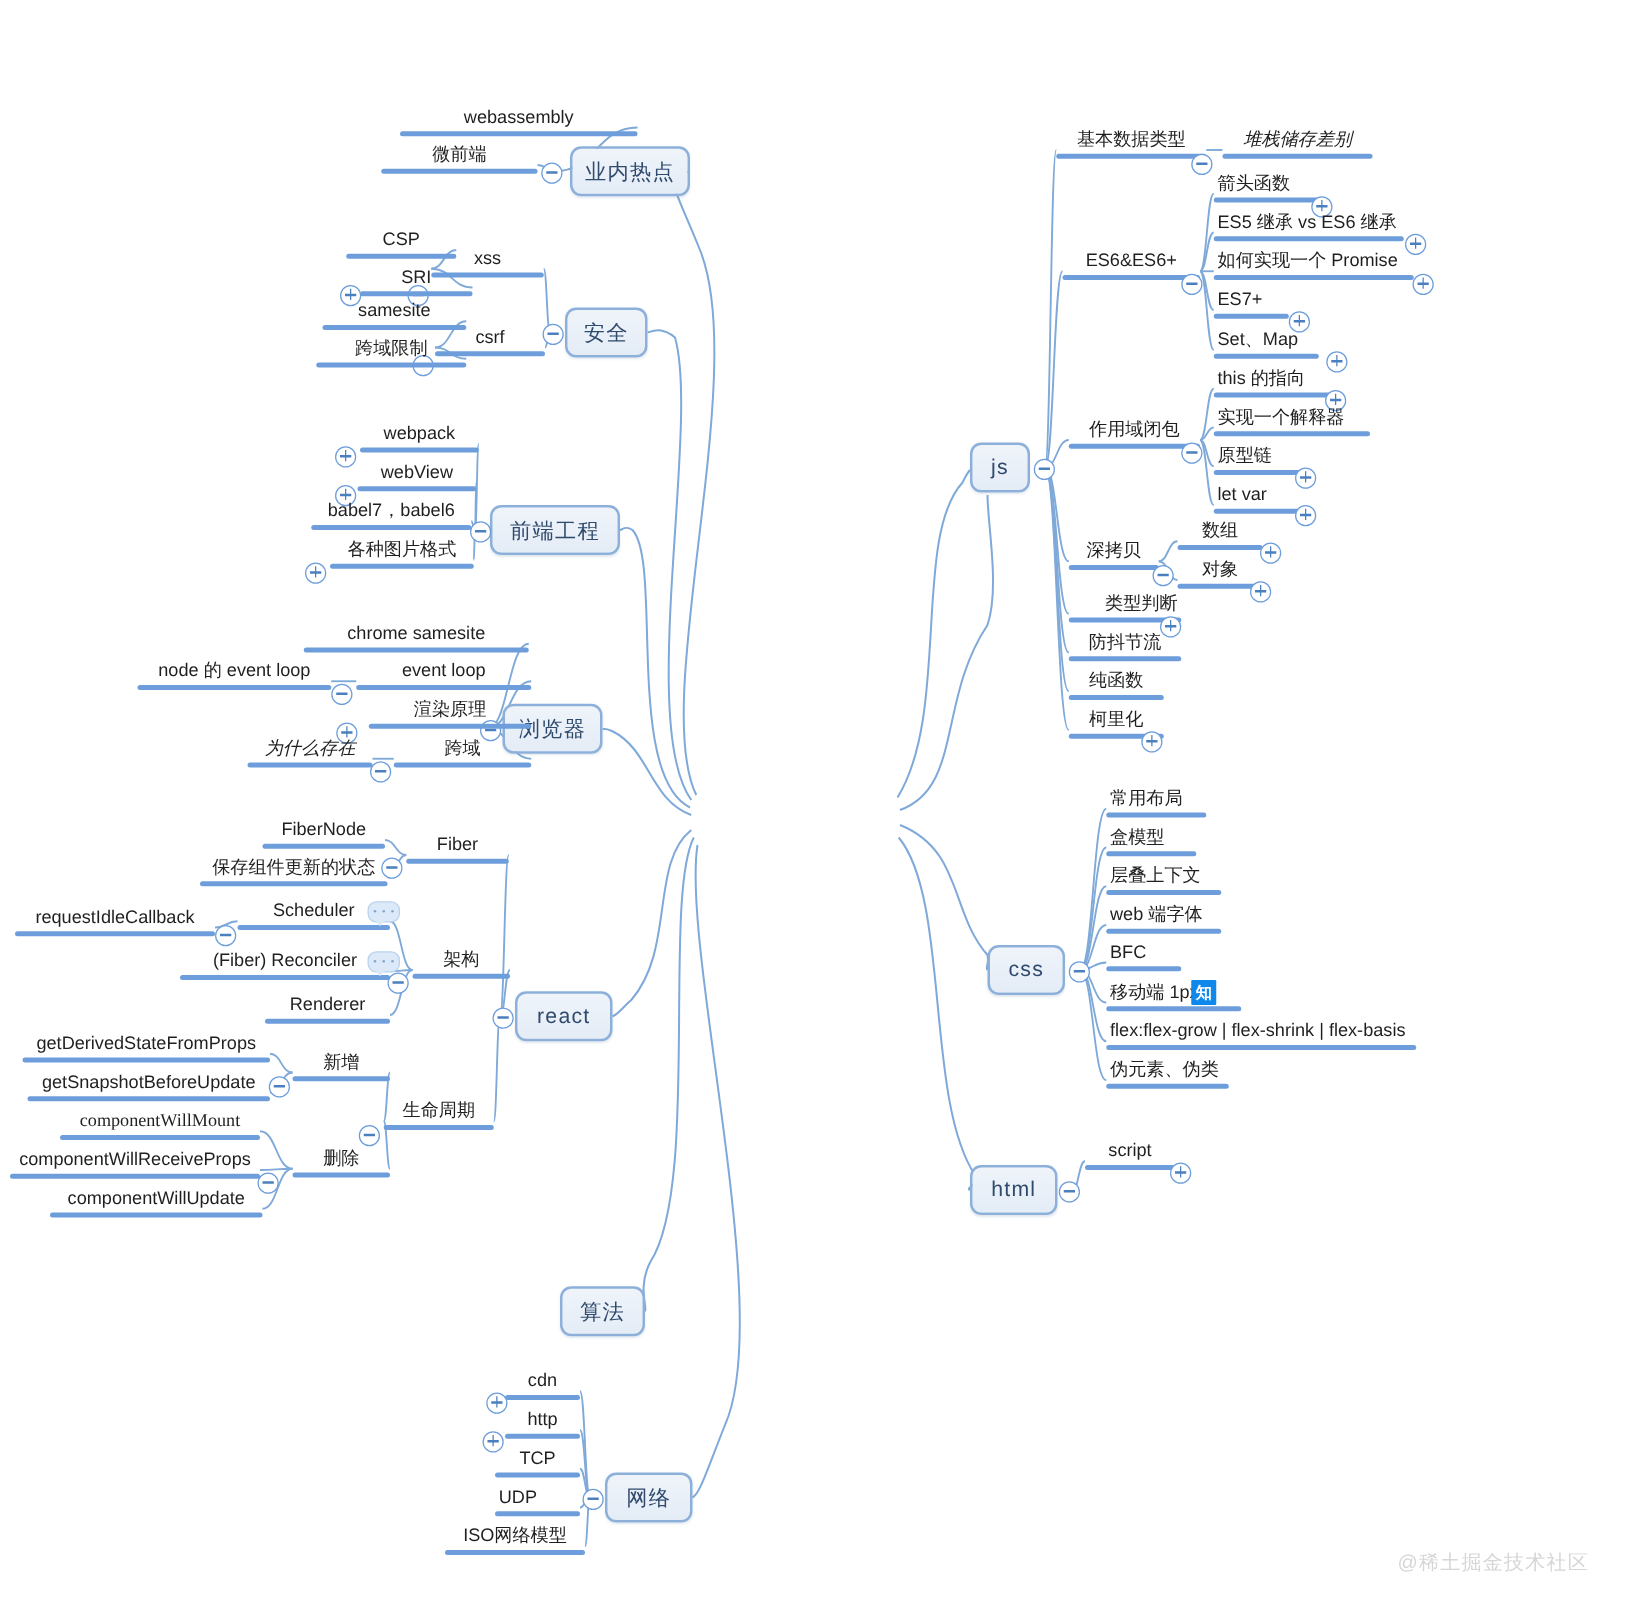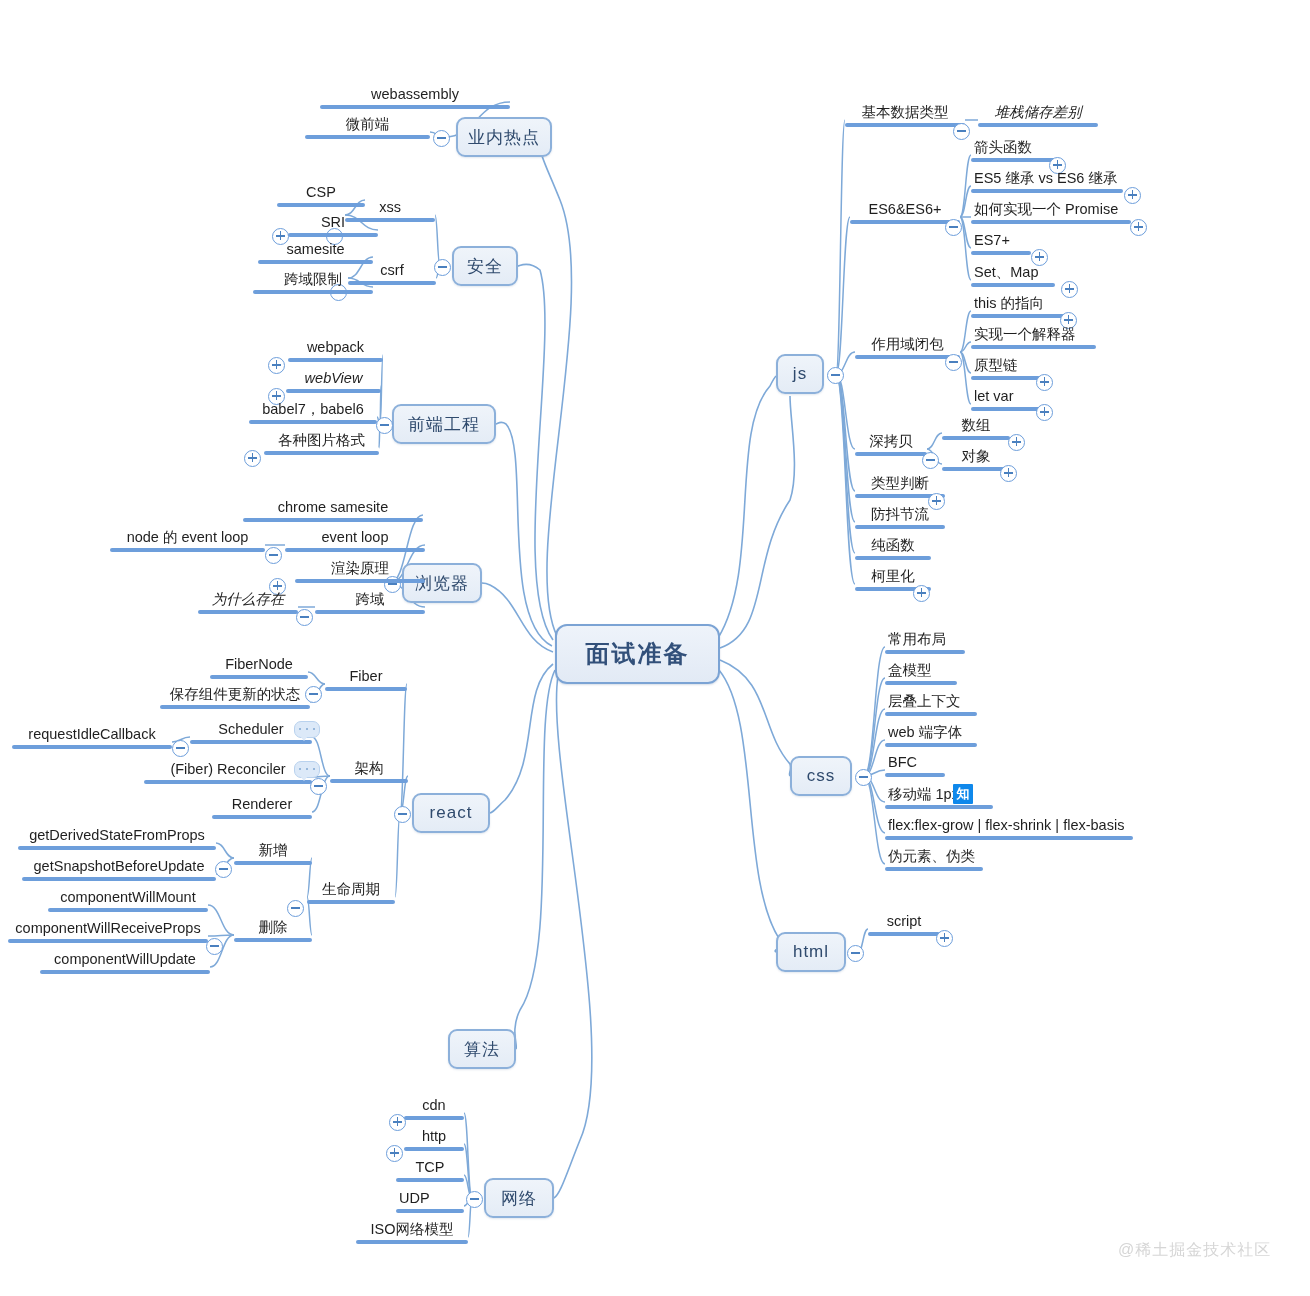--- a/index.html
+++ b/index.html
@@ -157,23 +157,20 @@
         <path d="M864,776 C874.5,776 874.5,709 885,709"></path>
         <path d="M864,776 C874.5,776 874.5,740 885,740"></path>
         <path d="M864,776 C874.5,776 874.5,770 885,770"></path>
         <path d="M864,776 C874.5,776 874.5,802 885,802"></path>
         <path d="M864,776 C874.5,776 874.5,833 885,833"></path>
         <path d="M864,776 C874.5,776 874.5,864 885,864"></path>
         <path d="M858,952 C863,952 863,929 868,929"></path>
       </g>
   </svg>
 
-  <div class="root-node" id="root-node" style="left: 555px; top: 624px; width: 165px; height: 60px;">
-      <span>面试准备</span>
-    </div>
 
   <div id="nodes-layer">
       <div class="lvl1-node" style="left: 456px; top: 117px; width: 96px; height: 40px;">
         <span>业内热点</span>
       </div>
       <div class="toggle minus" style="left: 433px; top: 130px;"></div>
       <div class="topic" style="left: 320px; top: 86px; width: 190px;">
         <span class="t" style="text-align: center;">webassembly</span>
         <span class="ul"></span>
       </div>
@@ -215,21 +212,21 @@
       <div class="lvl1-node" style="left: 392px; top: 404px; width: 104px; height: 40px;">
         <span>前端工程</span>
       </div>
       <div class="toggle minus" style="left: 376px; top: 417px;"></div>
       <div class="topic" style="left: 288px; top: 339px; width: 95px;">
         <span class="t" style="text-align: center;">webpack</span>
         <span class="ul"></span>
       </div>
       <div class="toggle plus" style="left: 268px; top: 357px;"></div>
       <div class="topic" style="left: 286px; top: 370px; width: 95px;">
-        <span class="t" style="text-align: center; font-style: italic;">webView</span>
+        <span class="t" style="text-align: center;">webView</span>
         <span class="ul"></span>
       </div>
       <div class="toggle plus" style="left: 268px; top: 388px;"></div>
       <div class="topic" style="left: 249px; top: 401px; width: 128px;">
         <span class="t" style="text-align: center;">babel7，babel6</span>
         <span class="ul"></span>
       </div>
       <div class="topic" style="left: 264px; top: 432px; width: 115px;">
         <span class="t" style="text-align: center;">各种图片格式</span>
         <span class="ul"></span>
@@ -335,21 +332,21 @@
       </div>
       <div class="topic" style="left: 22px; top: 858px; width: 194px;">
         <span class="t" style="text-align: center;">getSnapshotBeforeUpdate</span>
         <span class="ul"></span>
       </div>
       <div class="topic" style="left: 234px; top: 919px; width: 78px;">
         <span class="t" style="text-align: center;">删除</span>
         <span class="ul"></span>
       </div>
       <div class="toggle minus" style="left: 206px; top: 938px;"></div>
-      <div class="topic" style="left: 48px; top: 889px; width: 160px;">
+      <div class="topic" style="left: 48px; top: 889px; width: 160px; font-family: Liberation Serif, serif;">
         <span class="t" style="text-align: center;">componentWillMount</span>
         <span class="ul"></span>
       </div>
       <div class="topic" style="left: 8px; top: 920px; width: 200px;">
         <span class="t" style="text-align: center;">componentWillReceiveProps</span>
         <span class="ul"></span>
       </div>
       <div class="topic" style="left: 40px; top: 951px; width: 170px;">
         <span class="t" style="text-align: center;">componentWillUpdate</span>
         <span class="ul"></span>
@@ -459,21 +456,21 @@
         <span class="t" style="text-align: center;">数组</span>
         <span class="ul"></span>
       </div>
       <div class="toggle plus" style="left: 1008px; top: 434px;"></div>
       <div class="topic" style="left: 942px; top: 448px; width: 68px;">
         <span class="t" style="text-align: center;">对象</span>
         <span class="ul"></span>
       </div>
       <div class="toggle plus" style="left: 1000px; top: 465px;"></div>
       <div class="topic" style="left: 855px; top: 475px; width: 90px;">
-        <span class="t" style="text-align: center;">类型判断</span>
+        <span class="t" style="text-align: right;">类型判断</span>
         <span class="ul"></span>
       </div>
       <div class="toggle plus" style="left: 928px; top: 493px;"></div>
       <div class="topic" style="left: 855px; top: 506px; width: 90px;">
         <span class="t" style="text-align: center;">防抖节流</span>
         <span class="ul"></span>
       </div>
       <div class="topic" style="left: 855px; top: 537px; width: 76px;">
         <span class="t" style="text-align: center;">纯函数</span>
         <span class="ul"></span>

